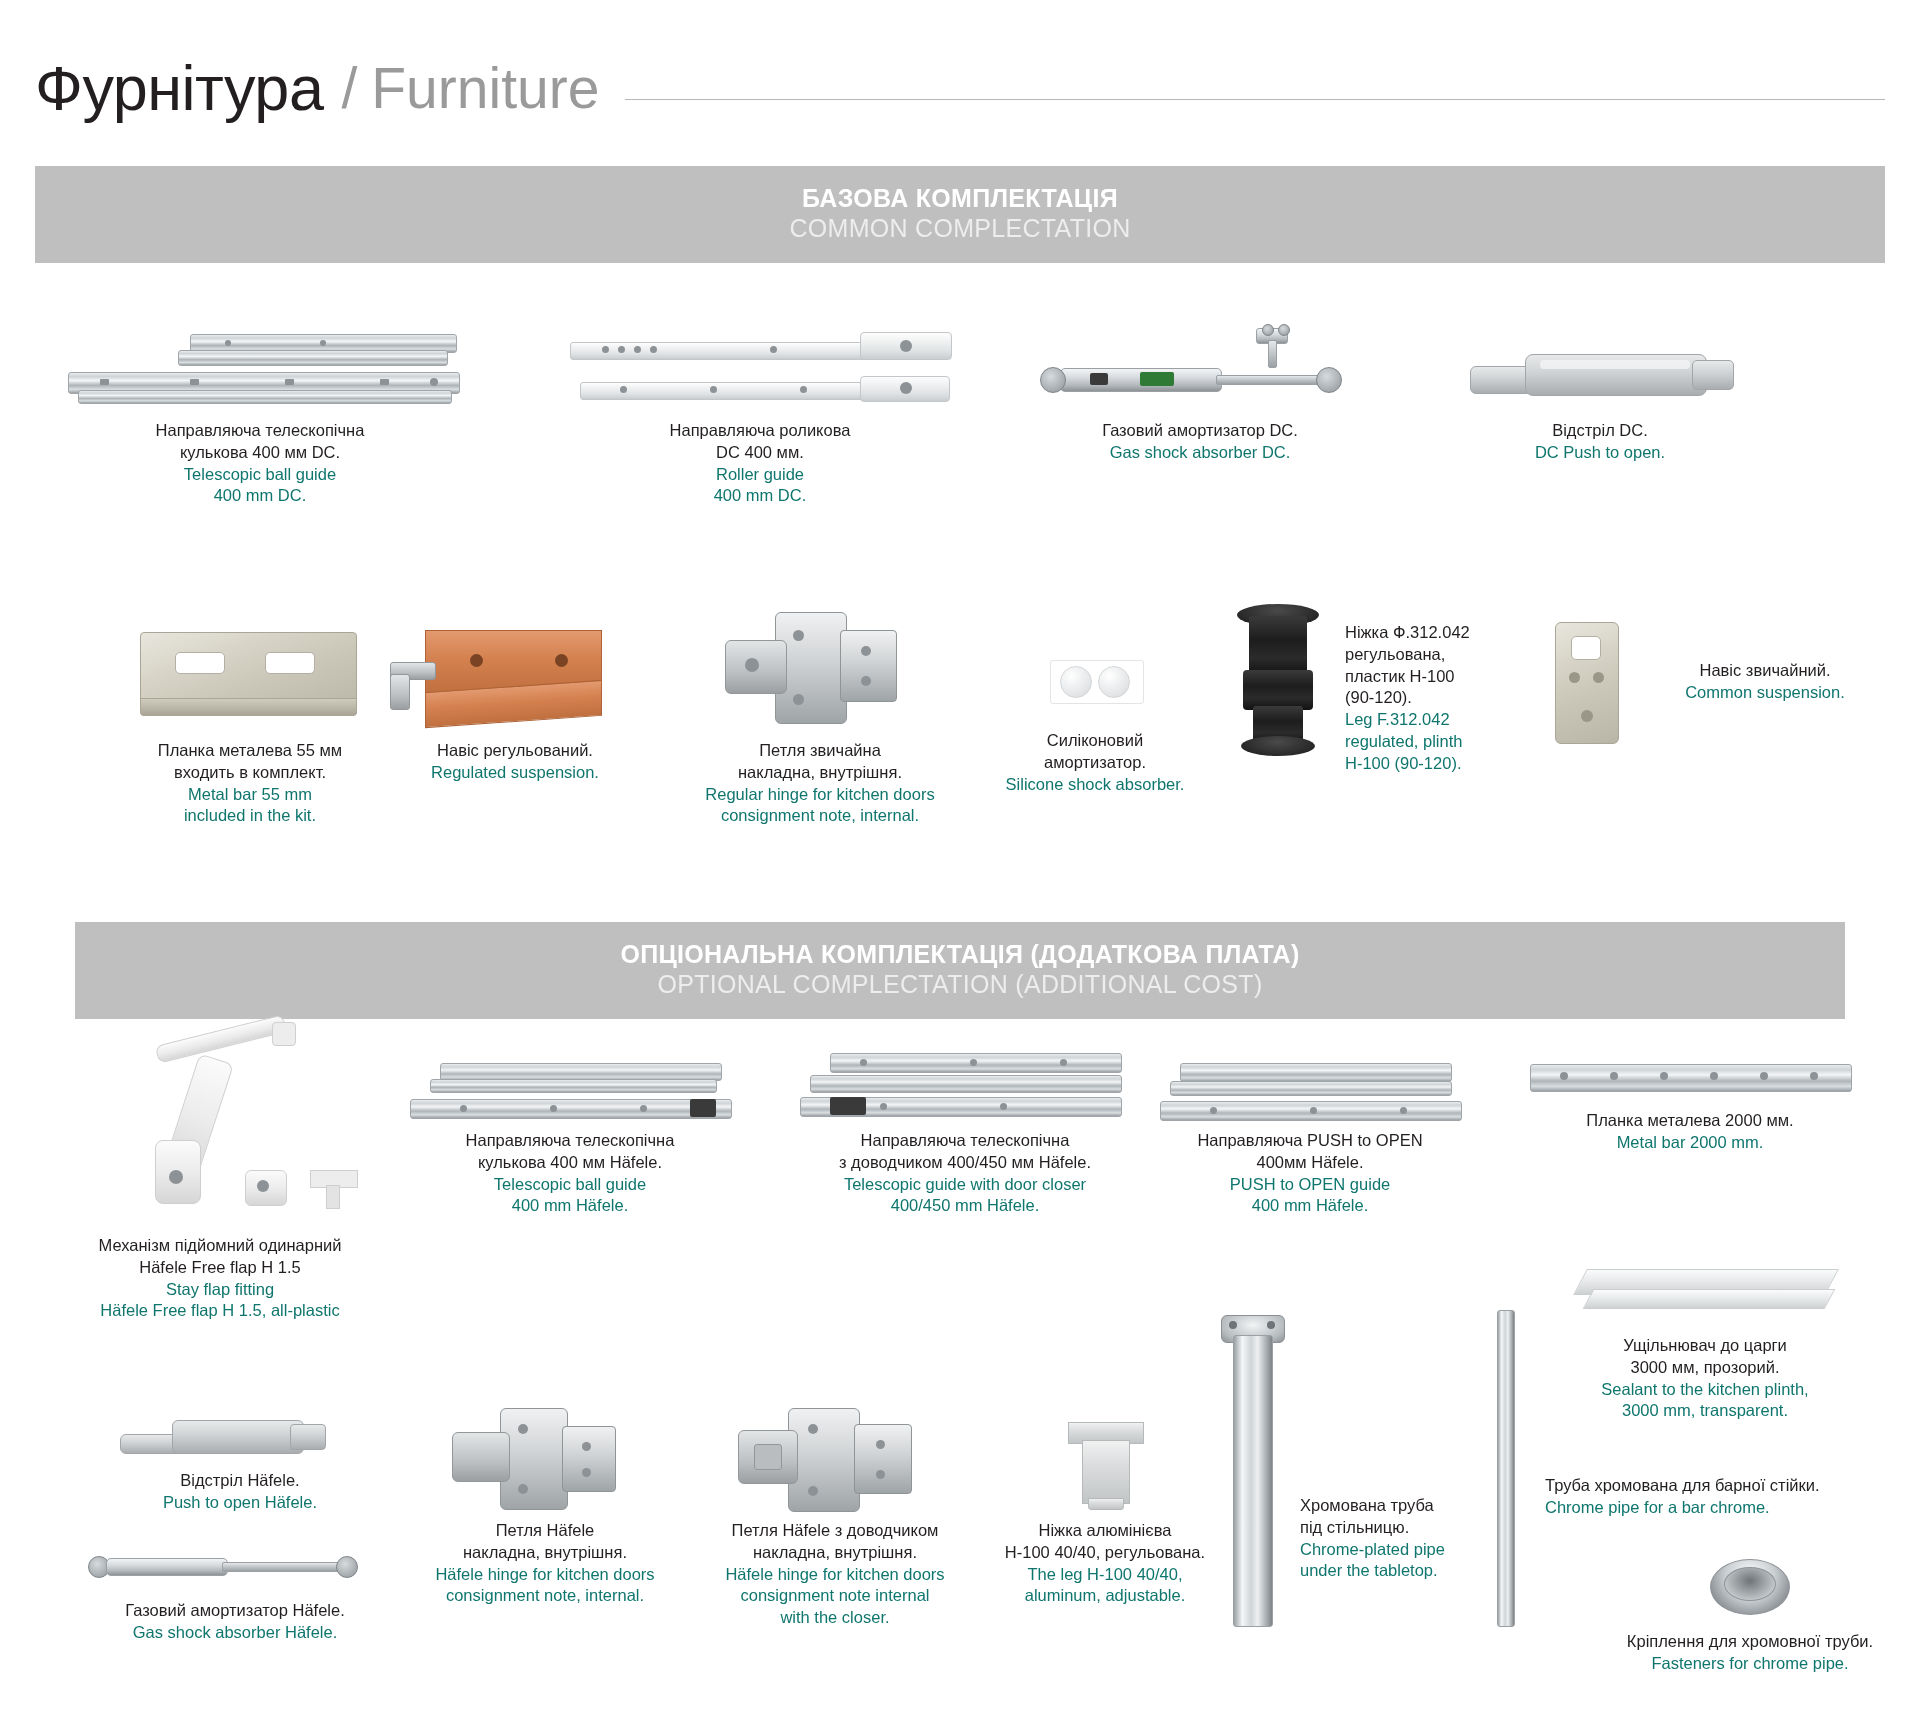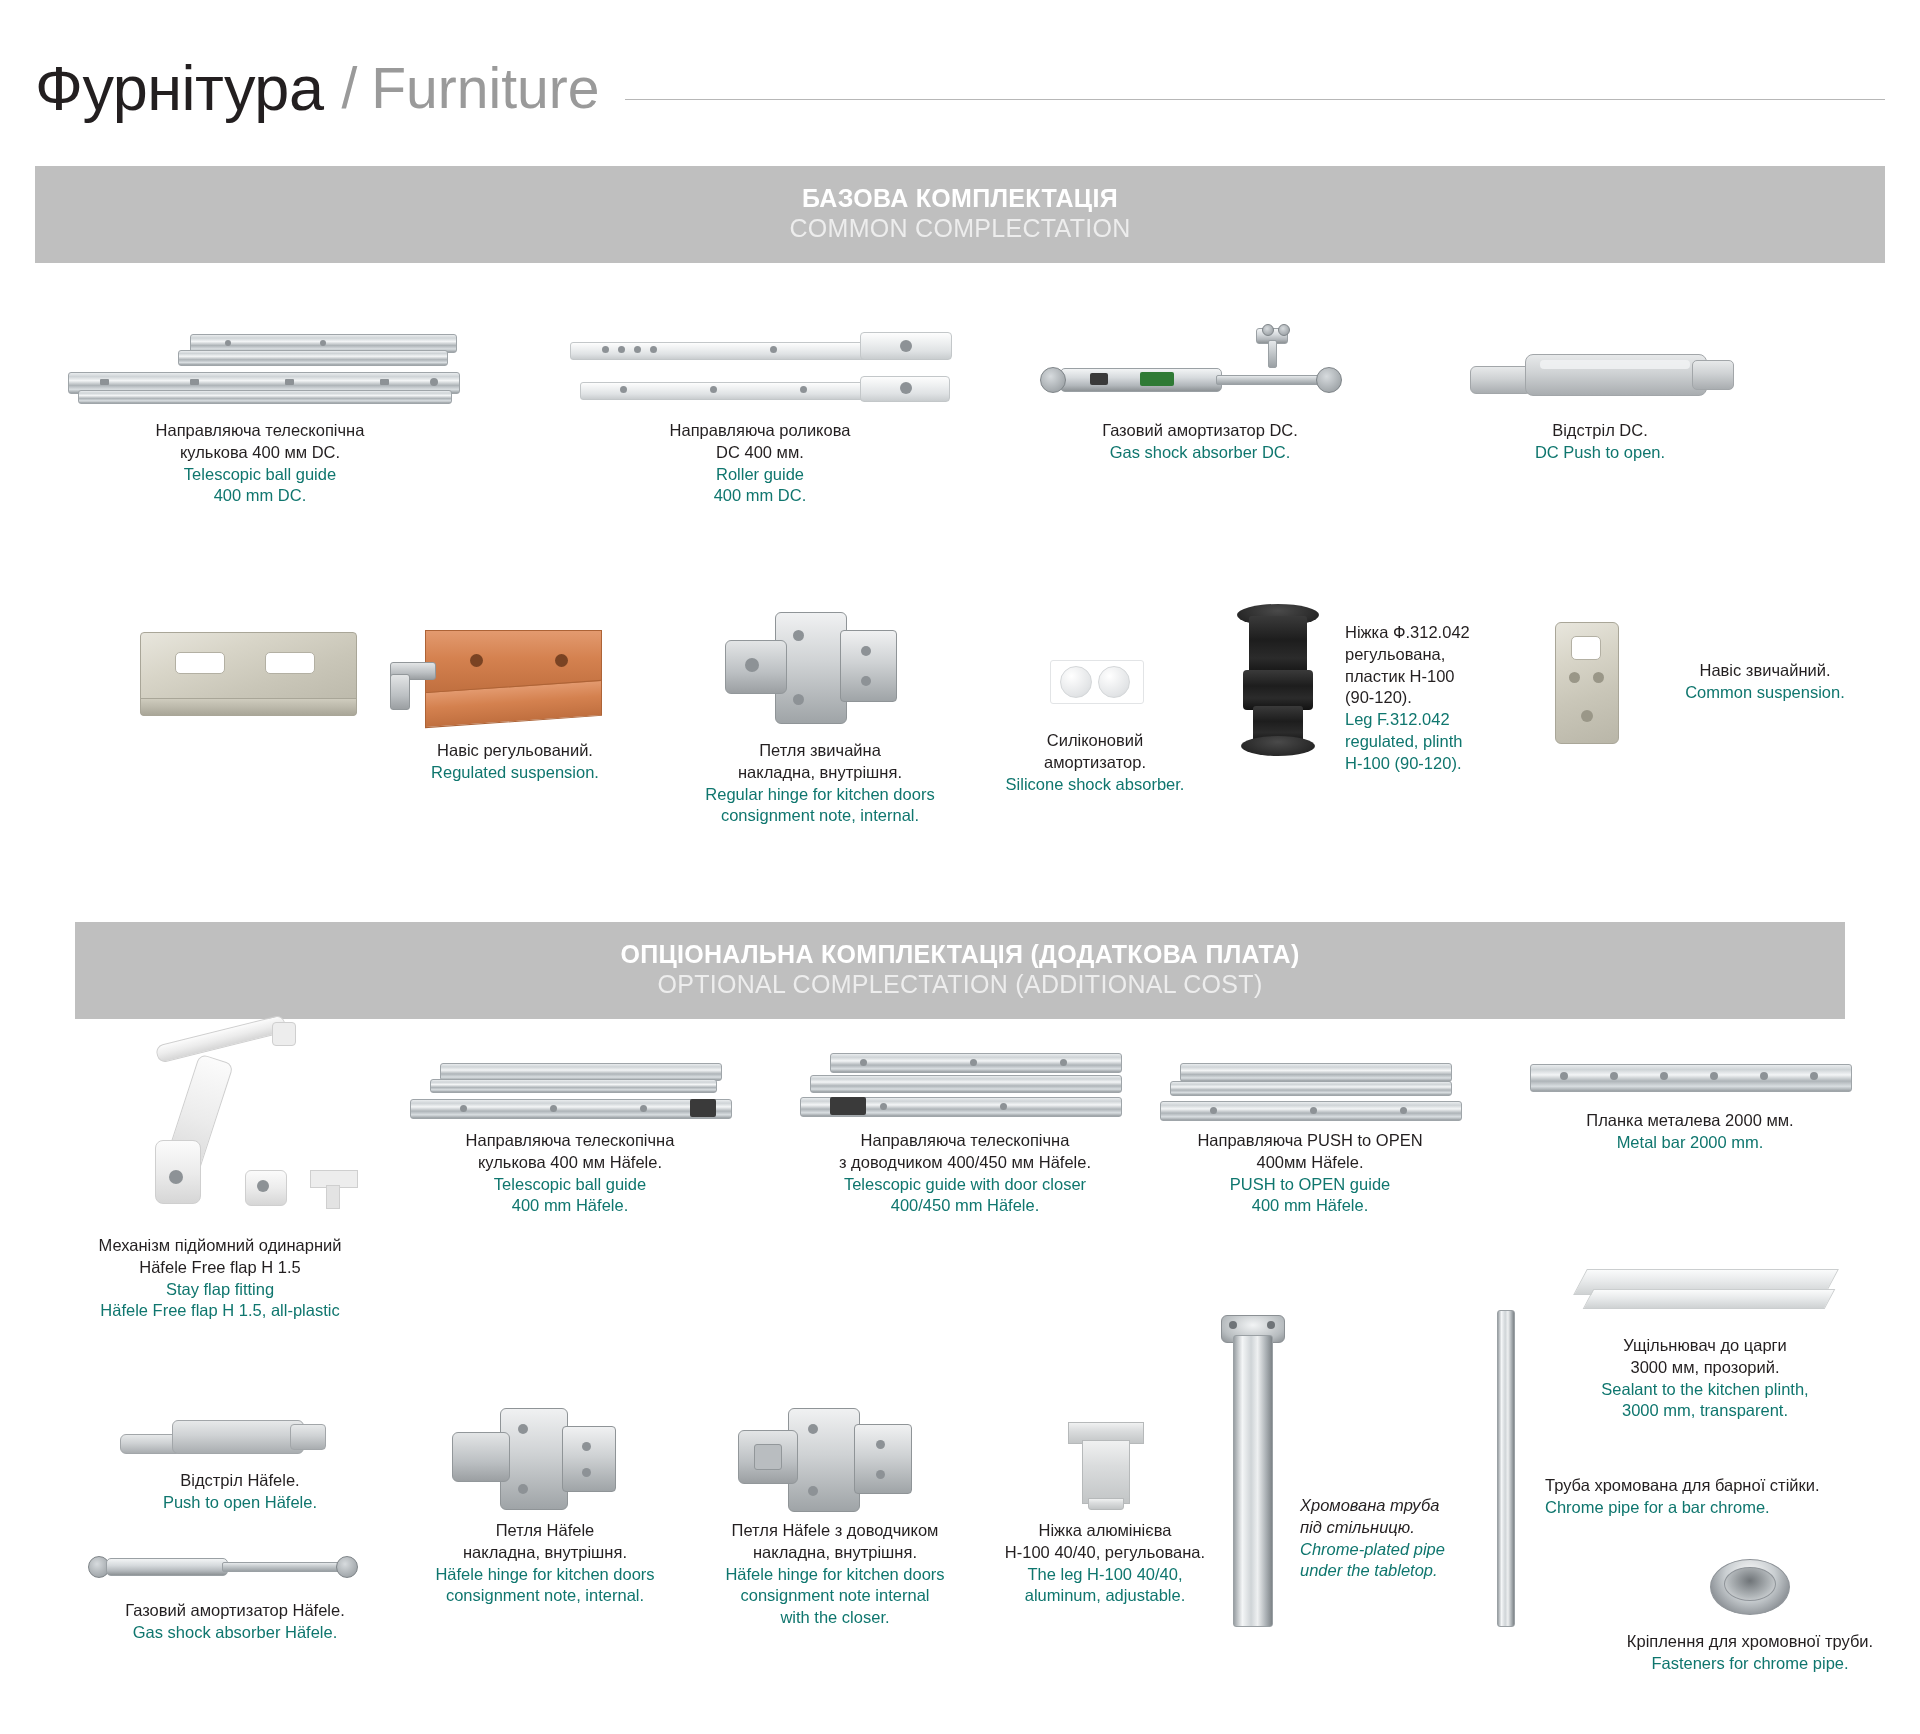--- a/index.html
+++ b/index.html
@@ -347,20 +347,26 @@
     </div>
   </div>
 
   <div class="item" style="left:110px; top:610px; width:280px;">
     <div class="art" style="width:280px;height:130px;">
       <div class="plate" style="left:30px;top:22px;width:215px;height:82px;"></div>
       <div class="slot" style="left:65px;top:42px;width:48px;height:20px;"></div>
       <div class="slot" style="left:155px;top:42px;width:48px;height:20px;"></div>
       <div style="position:absolute;left:30px;top:88px;width:215px;height:16px;background:linear-gradient(180deg,#cfccbe,#a9a698);border:1px solid #a9a698;border-radius:0 0 4px 4px;"></div>
     </div>
+    <div class="cap" style="width:280px;">
+      <span class="ua">Планка металева 55 мм</span>
+      <span class="ua">входить в комплект.</span>
+      <span class="en">Metal bar 55 mm</span>
+      <span class="en">included in the kit.</span>
+    </div>
   </div>
 
   <div class="item" style="left:370px; top:610px; width:290px;">
     <div class="art" style="width:290px;height:130px;">
       <div class="block-wood" style="left:55px;top:20px;width:175px;height:62px;"></div>
       <div class="block-wood" style="left:55px;top:76px;width:175px;height:34px;transform:skewY(-4deg);"></div>
       <div class="hinge-arm" style="left:20px;top:52px;width:44px;height:16px;"></div>
       <div class="hinge-arm" style="left:20px;top:64px;width:18px;height:34px;"></div>
       <div class="hole" style="left:100px;top:44px;width:13px;height:13px;background:#7a4323;"></div>
       <div class="hole" style="left:185px;top:44px;width:13px;height:13px;background:#7a4323;"></div>
@@ -622,21 +628,21 @@
     </div>
   </div>
 
   <div class="item" style="left:1200px; top:1305px; width:330px; display:flex; align-items:flex-start;">
     <div class="art" style="width:90px;height:330px;">
       <div class="pipe-flange" style="left:16px;top:10px;width:62px;height:26px;"></div>
       <div class="pipe" style="left:28px;top:30px;width:38px;height:290px;"></div>
       <div class="hole" style="left:24px;top:16px;width:8px;height:8px;background:#6f7478;"></div>
       <div class="hole" style="left:62px;top:16px;width:8px;height:8px;background:#6f7478;"></div>
     </div>
-    <div class="cap left" style="width:230px; padding-top:190px;font-style:italic;">
+    <div class="cap left" style="width:230px; padding-top:190px;">
       <span class="ua">Хромована труба</span>
       <span class="ua">під стільницю.</span>
       <span class="en">Chrome-plated pipe</span>
       <span class="en">under the tabletop.</span>
     </div>
   </div>
 
   <div class="item" style="left:1465px; top:1300px; width:420px; display:flex; align-items:flex-start;">
     <div class="art" style="width:60px;height:330px;">
       <div class="pipe" style="left:22px;top:10px;width:16px;height:315px;"></div>

